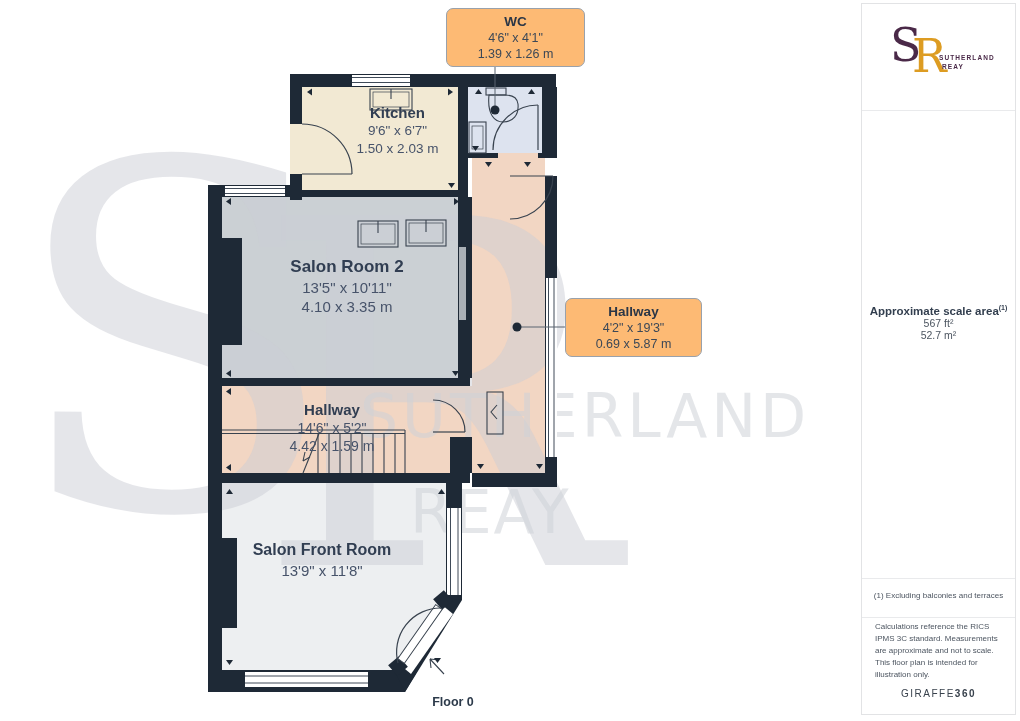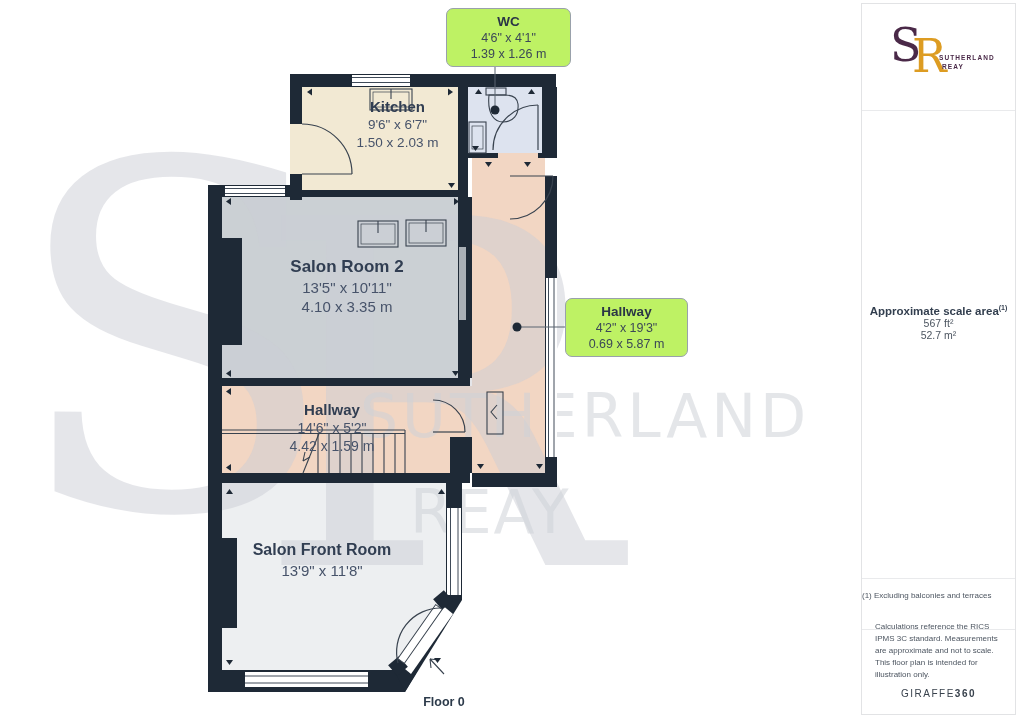--- a/index.html
+++ b/index.html
@@ -4,39 +4,39 @@
 <style>
   html,body{margin:0;padding:0;background:#ffffff;}
   body{width:1020px;height:721px;position:relative;overflow:hidden;
        font-family:"Liberation Sans",sans-serif;}
   #plan-svg{position:absolute;left:0;top:0;z-index:1;}
 
   
   .room-label{position:absolute;z-index:3;text-align:center;pointer-events:none;}
   .room-label .rname{font-weight:bold;color:#313e52;}
   .room-label .rdim{color:#47536a;}
-  .lbl-kitchen{left:315px;top:97px;width:165px;}
+  .lbl-kitchen{left:315px;top:103px;width:165px;}
   .lbl-kitchen .rname{font-size:15px;line-height:19px;}
   .lbl-kitchen .rdim{font-size:13.5px;line-height:18px;}
   .lbl-sr2{left:247px;top:256px;width:200px;}
   .lbl-sr2 .rname{font-size:17px;line-height:22px;}
   .lbl-sr2 .rdim{font-size:15px;line-height:19px;}
   .lbl-hallh{left:242px;top:400px;width:180px;}
   .lbl-hallh .rname{font-size:15px;line-height:19px;}
   .lbl-hallh .rdim{font-size:14px;line-height:18px;}
   .lbl-front{left:222px;top:539px;width:200px;}
   .lbl-front .rname{font-size:16px;line-height:22px;}
   .lbl-front .rdim{font-size:15px;line-height:19px;}
-  .lbl-floor{left:404px;top:695px;width:80px;font-weight:bold;
+  .lbl-floor{left:413px;top:695px;width:80px;font-weight:bold;
              font-size:12.5px;color:#2c3a4a;}
 
   
-  .callout{position:absolute;z-index:3;background:#bef264;
+  .callout{position:absolute;z-index:3;background:#fdba74;
            border:1.4px solid #99a1ab;border-radius:7px;
-           text-align:center;padding:4px 12px;}
+           text-align:center;padding:4px 19px;}
   .callout .cname{font-weight:bold;font-size:13.5px;line-height:17px;color:#2b3646;}
   .callout .cdim{font-size:12.5px;line-height:16px;color:#3c4857;}
   .co-wc{left:446px;top:8px;width:99px;}
   .co-hall{left:565px;top:298px;width:97px;}
 
   
   .sidebar{position:absolute;left:861px;top:3px;width:155px;height:712px;
            background:#ffffff;border:1px solid #e2e3e5;z-index:3;box-sizing:border-box;}
   .logo{position:absolute;left:0;top:0;width:100%;height:106px;
         border-bottom:1px solid #e9eaec;}
@@ -44,23 +44,23 @@
           font-size:46px;line-height:1;color:#4a2948;}
   .mono-r{position:absolute;left:50px;top:29px;font-family:"DejaVu Serif",serif;
           font-size:46px;line-height:1;color:#dd9c22;}
   .logo-text{position:absolute;left:77px;top:49px;font-size:6.5px;font-weight:bold;
              letter-spacing:1.1px;color:#4a2948;line-height:9px;}
   .logo-text .reay{padding-left:3px;}
   .area-block{position:absolute;left:0;top:300px;width:100%;text-align:center;}
   .area-title{font-size:11.5px;font-weight:bold;color:#333f4f;}
   .area-title sup{font-size:7px;}
   .area-val{font-size:10.5px;color:#4c5560;}
-  .footnote{position:absolute;left:0;top:574px;width:100%;height:52px;
+  .footnote{position:absolute;left:0;top:574px;width:100%;height:40px;
             border-top:1px solid #e9eaec;border-bottom:1px solid #e9eaec;
-            font-size:8px;color:#4c5560;text-align:left;line-height:34px;
+            font-size:8px;color:#4c5560;text-align:center;line-height:34px;
             box-sizing:border-box;}
   .disclaimer{position:absolute;left:0;top:617px;width:100%;box-sizing:border-box;
               padding:0 13px;font-size:8px;line-height:12px;color:#4c5560;
               }
   .brand{position:absolute;left:0;top:684px;width:100%;text-align:center;
          font-size:10px;letter-spacing:1.5px;color:#39424d;}
   .brand b{font-weight:bold;}
 </style>
 </head>
 <body>

